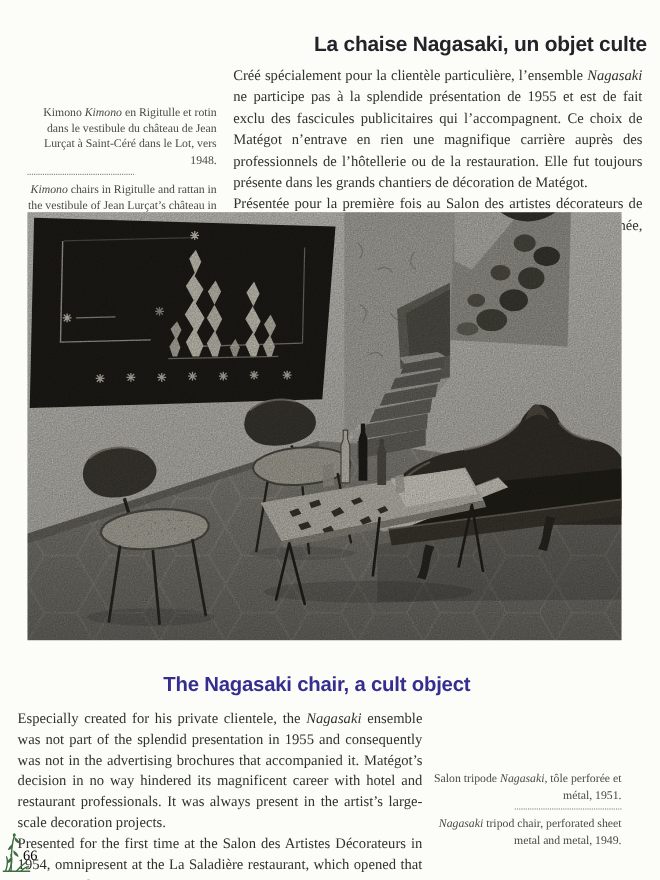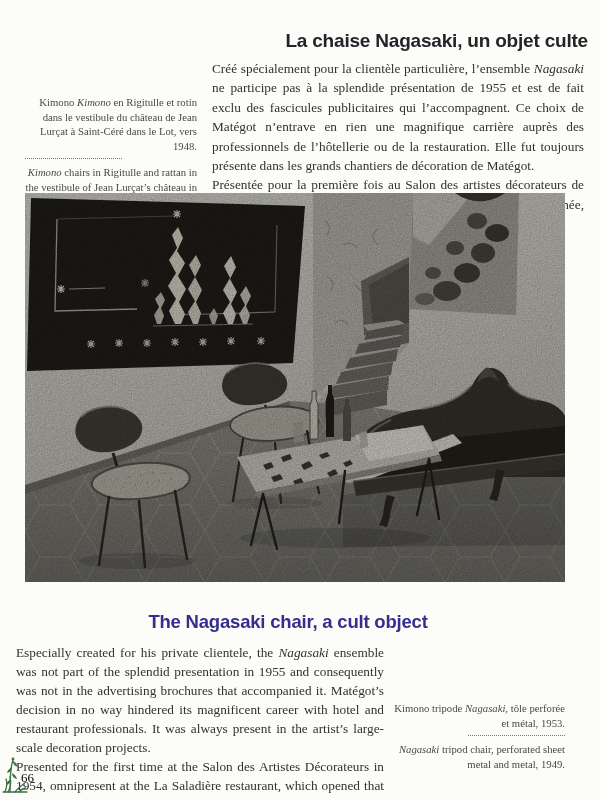--- a/index.html
+++ b/index.html
@@ -250,21 +250,21 @@
   </figure>
 
   <h2 class="abs title-en">The Nagasaki chair, a cult object</h2>
 
   <div class="abs body-en">
     <p><span>Especially created for his private clientele, the </span><span class="it">Nagasaki</span><span> ensemble was not part of the splendid presentation in 1955 and consequently was not in the advertising brochures that accompanied it. Matégot’s decision in no way hindered its magnificent career with hotel and restaurant professionals. It was always present in the artist’s large-scale decoration projects.</span></p>
     <p><span>Presented for the first time at the Salon des Artistes Décorateurs in 1954, omnipresent at the La Saladière restaurant, which opened that same year, the</span></p>
   </div>
 
   <aside class="abs caption caption-right">
-    <p><span>Kimono tripode </span><span class="it">Nagasaki</span><span>, tôle perforée et métal, 1953.</span></p>
+    <p><span>Salon tripode </span><span class="it">Nagasaki</span><span>, tôle perforée et métal, 1951.</span></p>
     <div class="dotted-sep"></div>
     <p><span class="it">Nagasaki</span><span> tripod chair, perforated sheet metal and metal, 1949.</span></p>
   </aside>
 
   <footer class="abs page-footer">
     <svg class="ornament" width="26" height="38" viewBox="0 0 26 38">
       <g stroke="#3f6e45" fill="none" stroke-width="1.3" stroke-linecap="round">
         <path d="M8 36 C9 26 7 16 11 4"></path>
         <path d="M3 36 q3 -8 1 -13"></path>
         <path d="M6 36 q4 -7 2 -15"></path>

